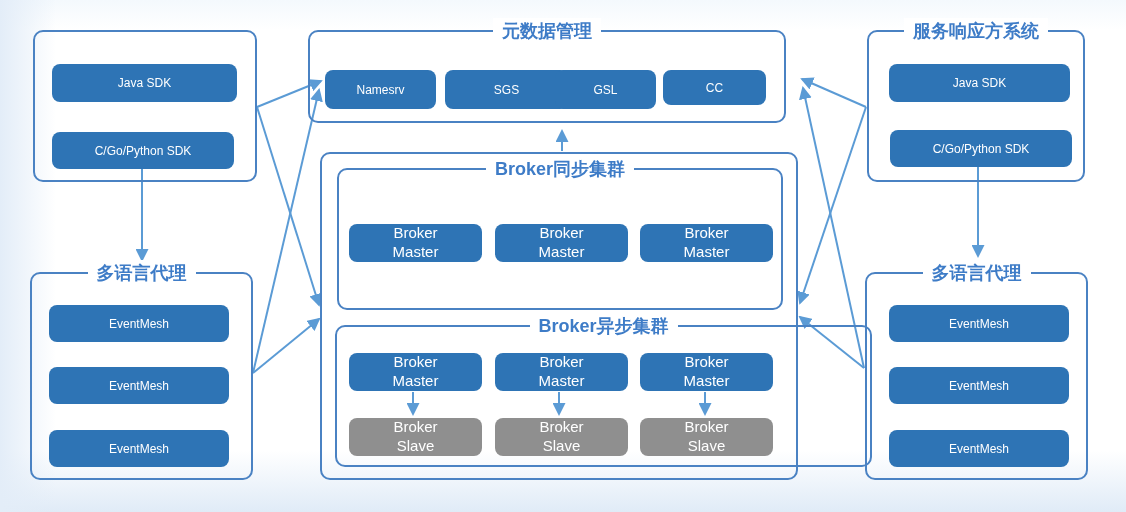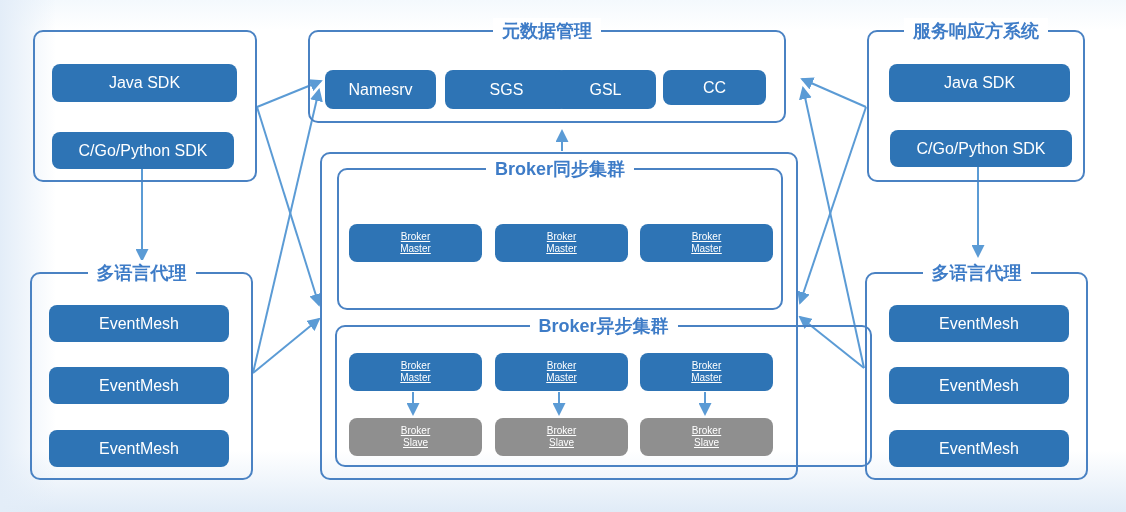--- a/index.html
+++ b/index.html
@@ -35,29 +35,28 @@
     white-space:nowrap;
   }
   .node {
     position:absolute;
     background:#2e74b5;
     color:#ffffff;
     border-radius:8px;
     display:flex;
     align-items:center;
     justify-content:center;
-    font-size:16px;
+    font-size:12px;
     box-sizing:border-box;
     text-align:center;
   }
   .node.two-line {
     flex-direction:column;
-    font-size:10px;
+    font-size:15px;
     line-height:1.25;
-    text-decoration:underline;
   }
   .node.gray { background:#8f8f8f; }
 </style>
 </head>
 <body>
 
 <div class="canvas">
 
   <svg class="connectors" viewBox="0 0 1126 512">
     <defs>

